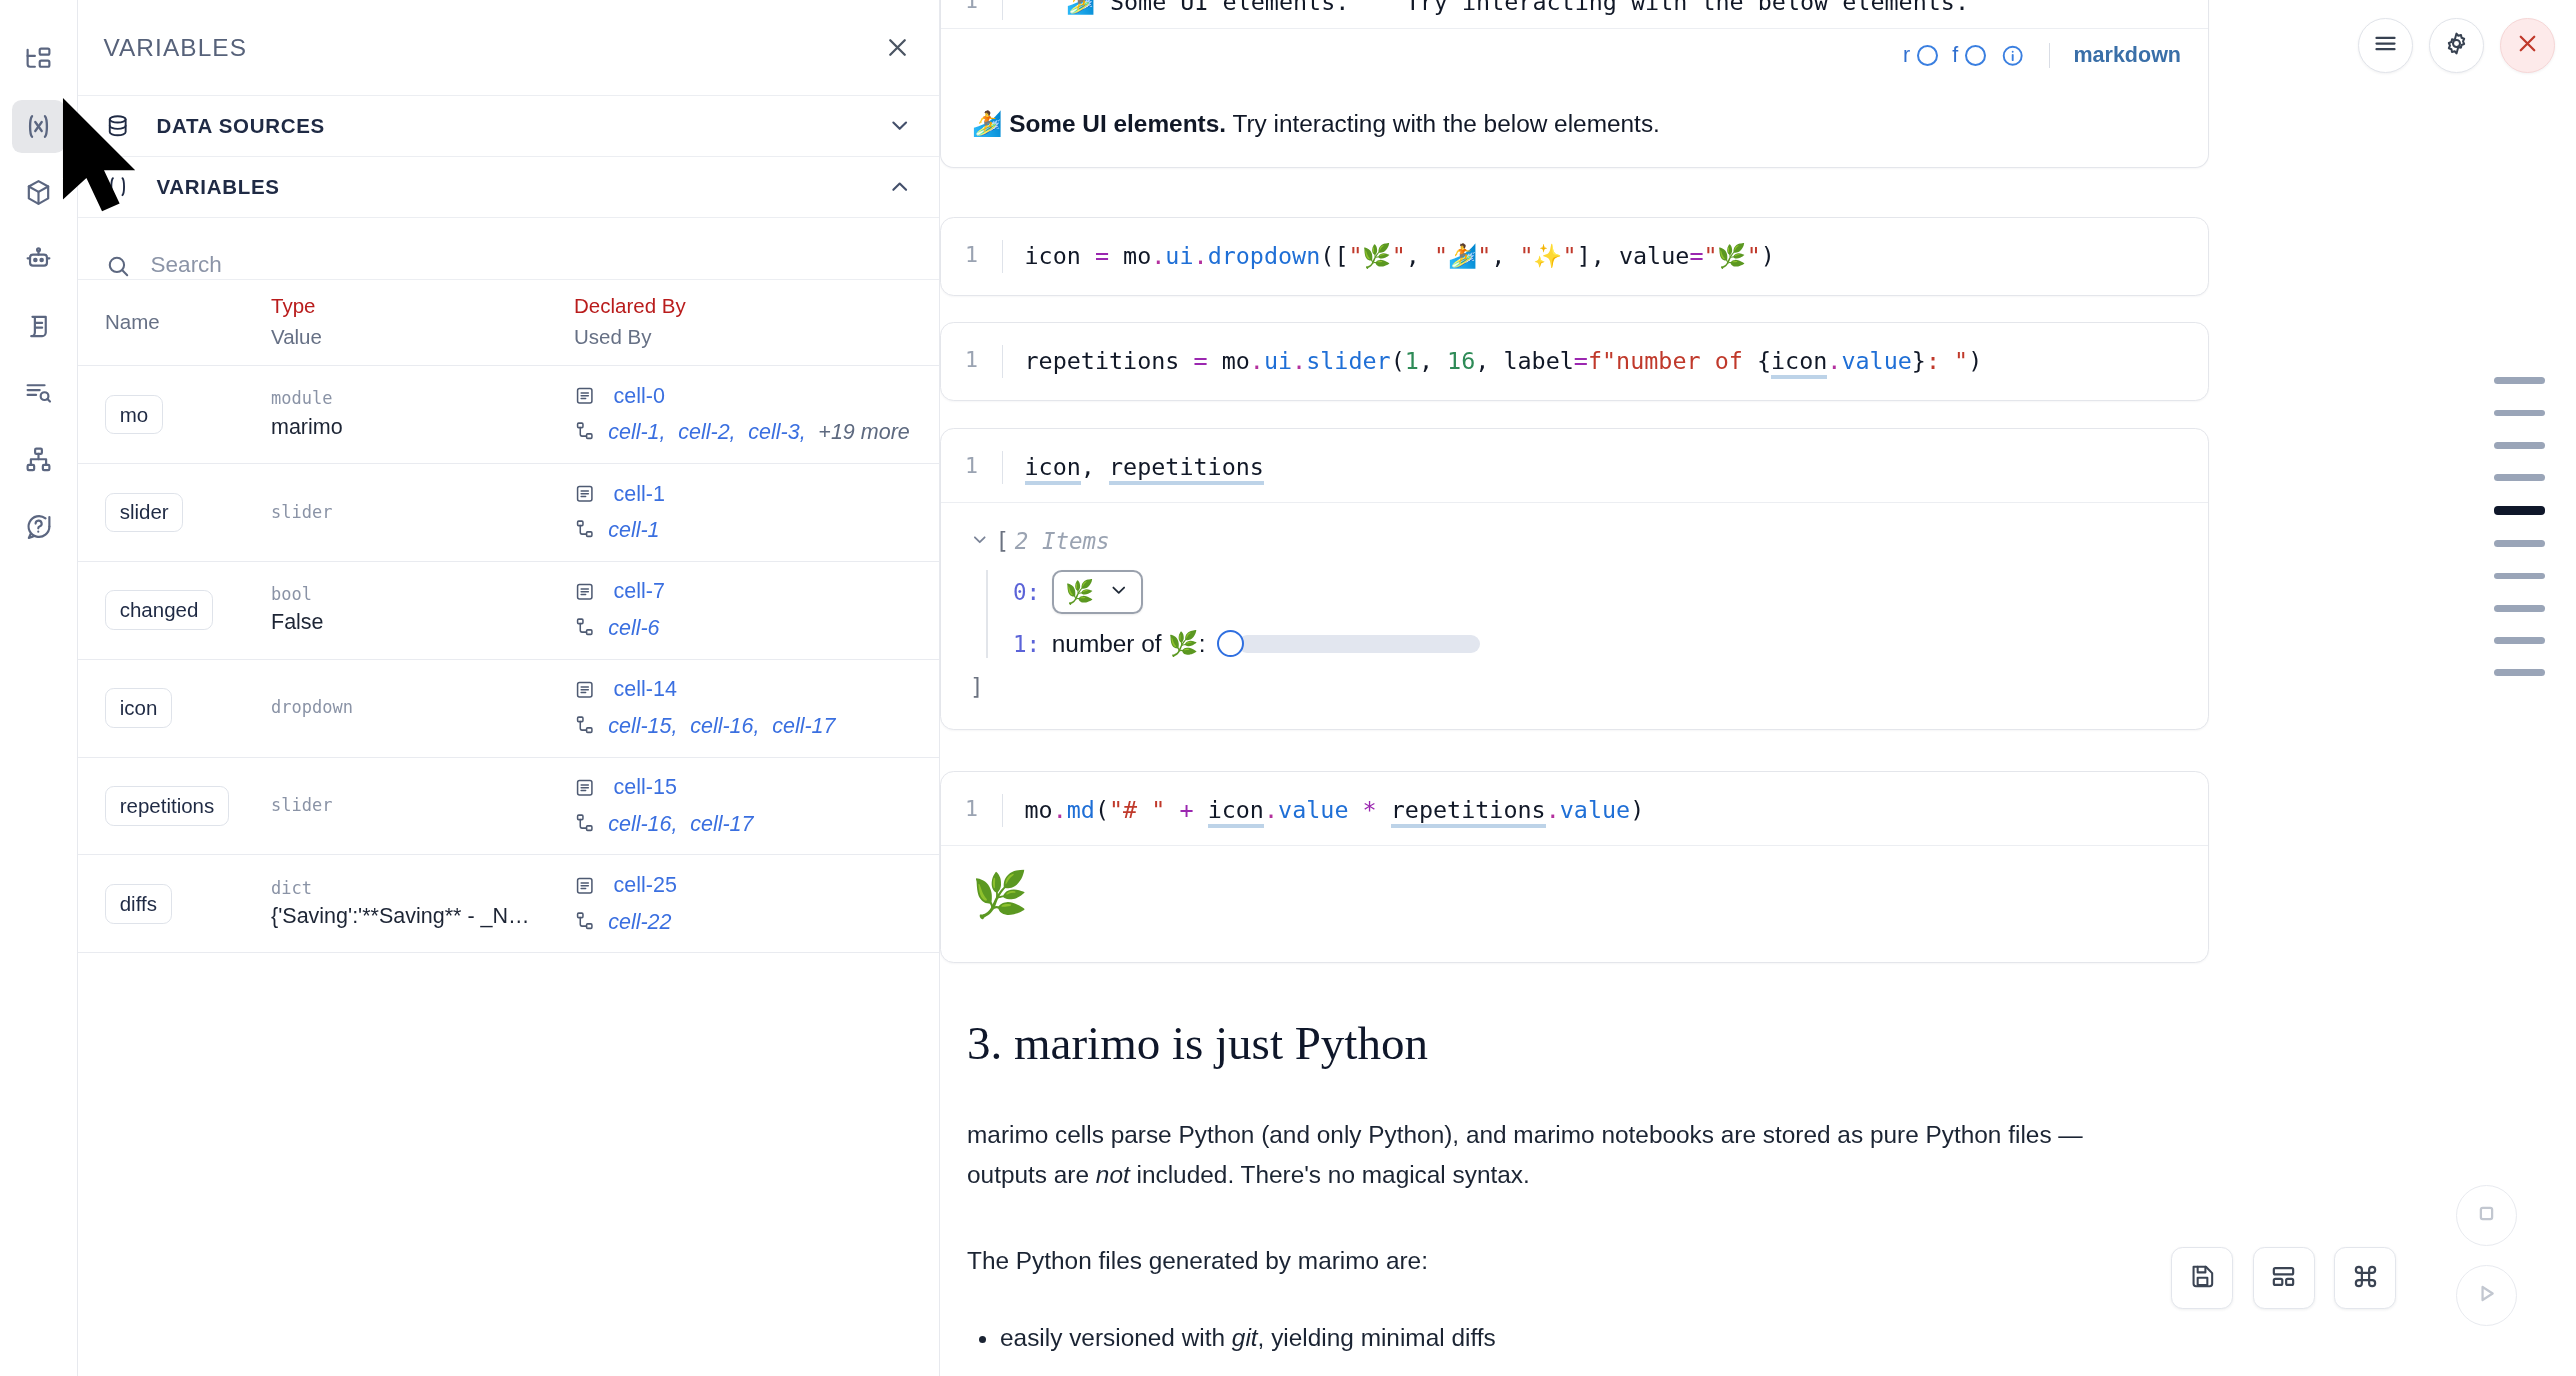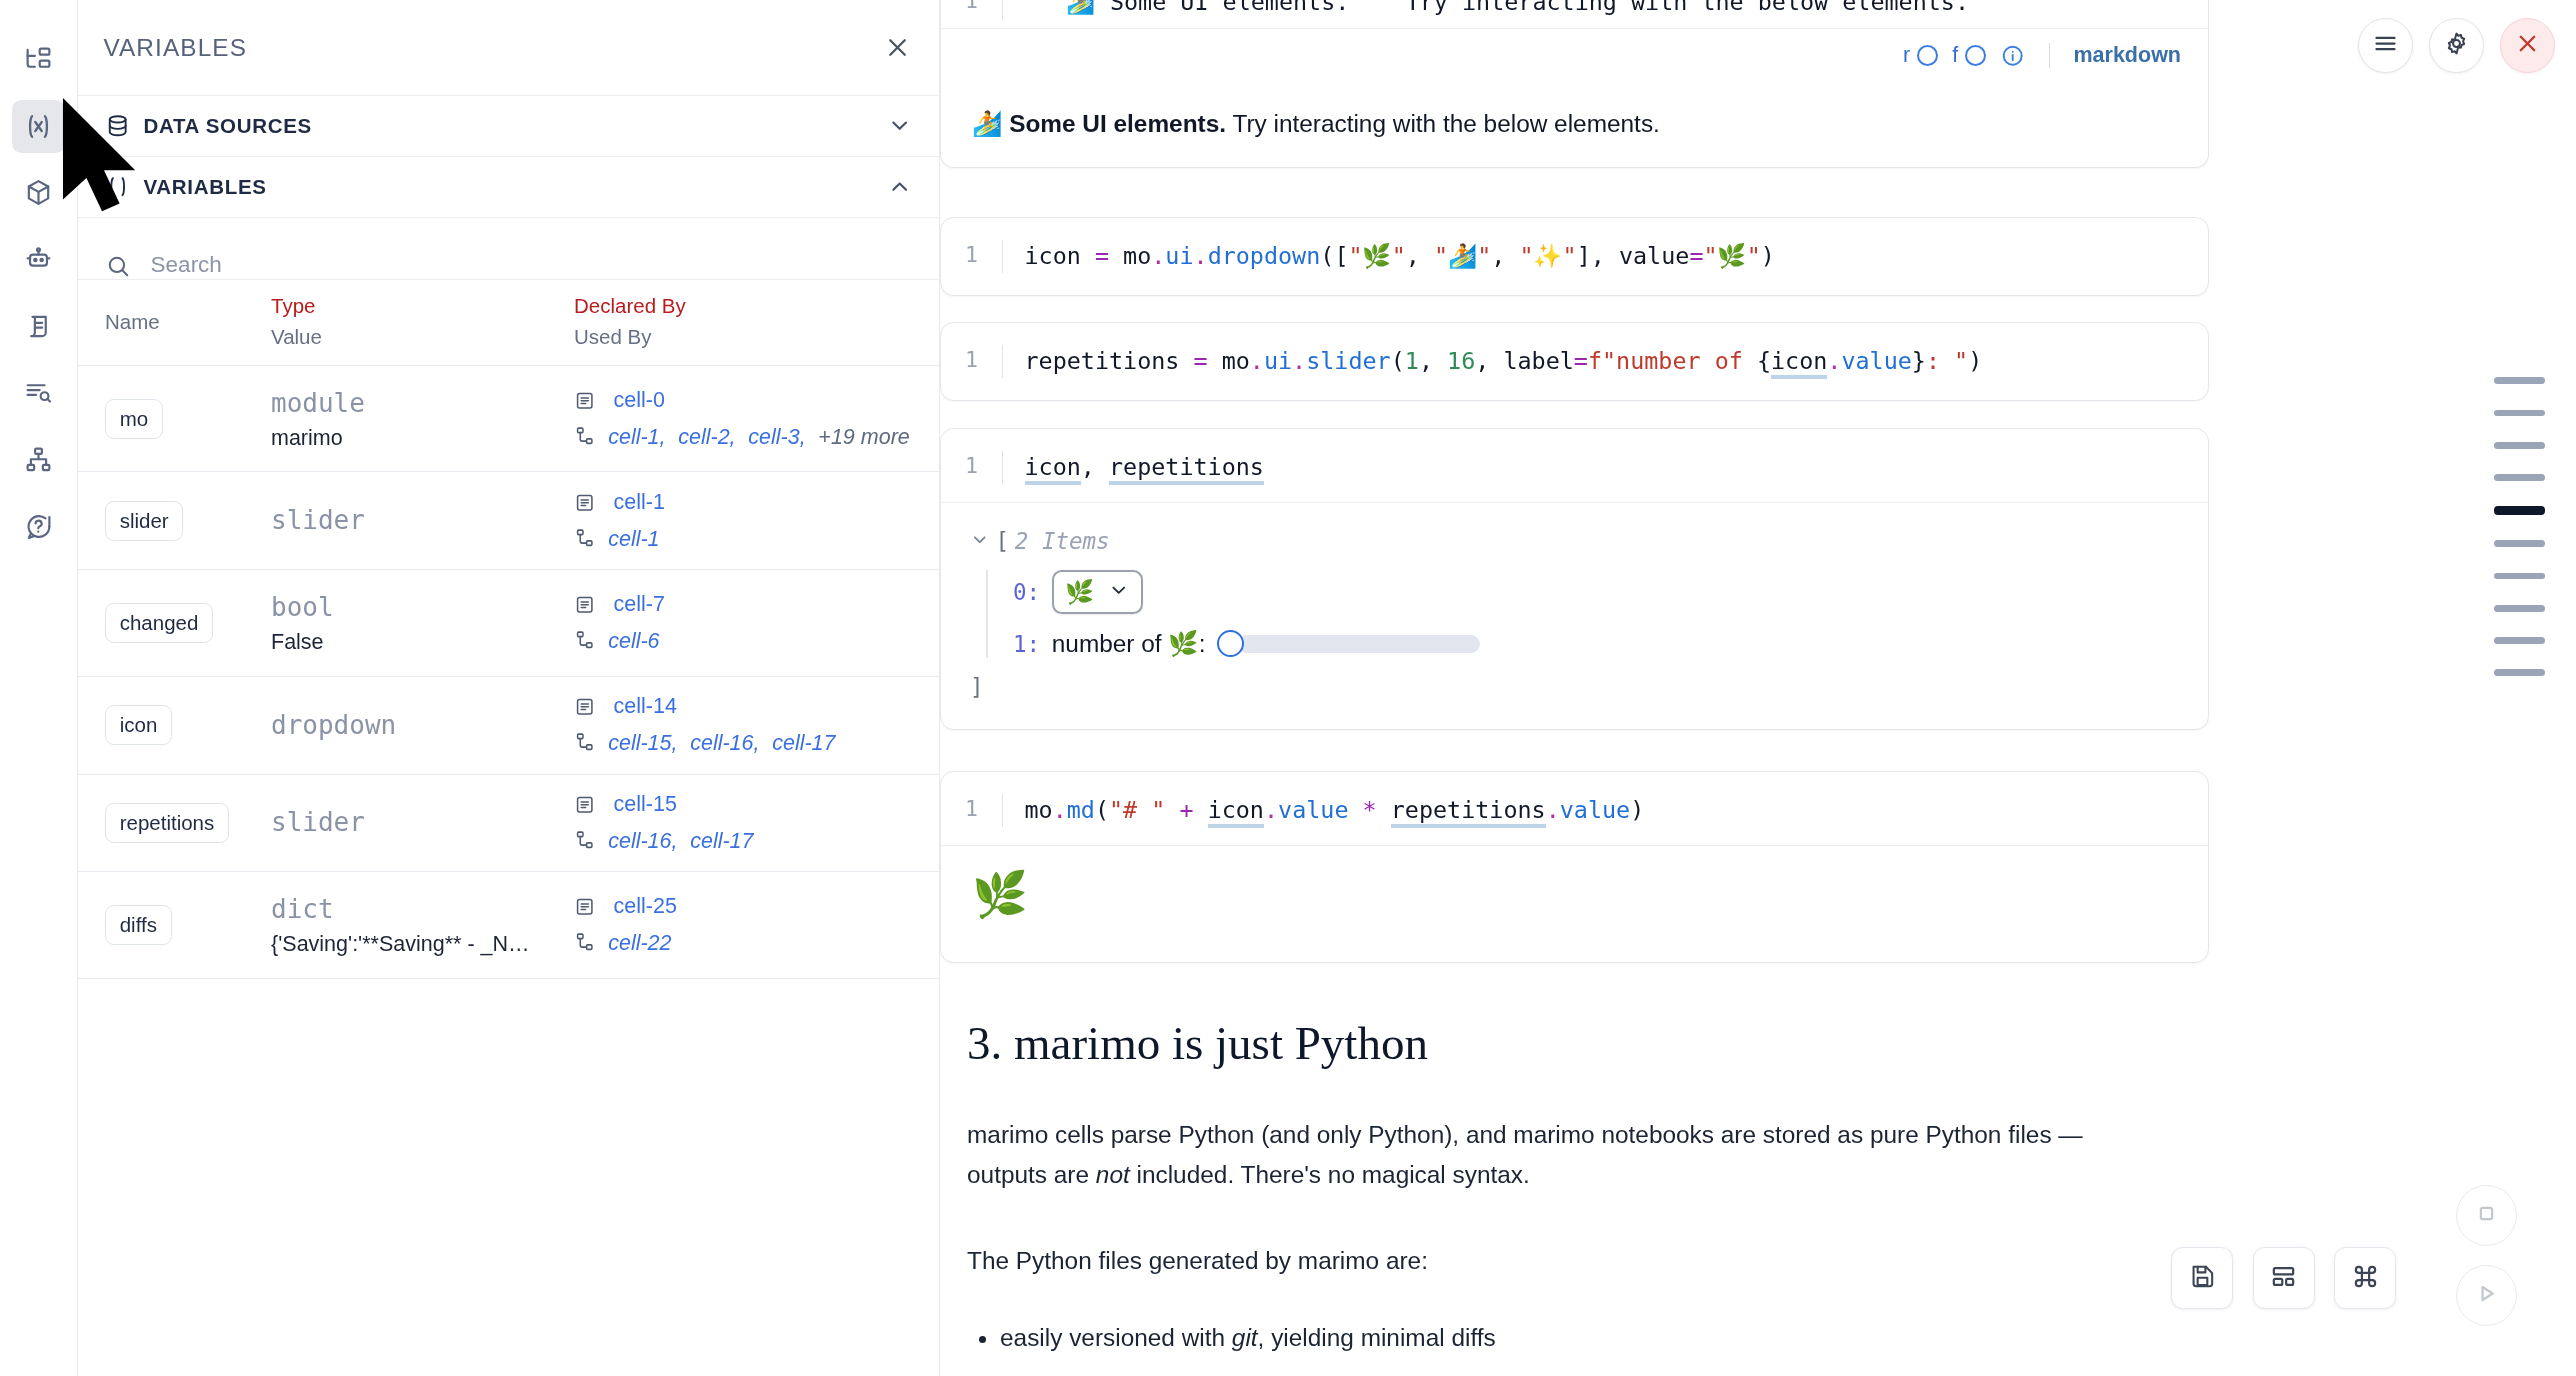--- a/index.html
+++ b/index.html
@@ -40,21 +40,21 @@
     height: 96px; display: flex; align-items: center;
     padding: 0 27px 0 25.4px; justify-content: space-between;
     border-bottom: 1px solid #eceef2;
   }
   .panel-title {
     font-size: 24.4px; letter-spacing: 1.1px; color: #57627a; font-weight: 400;
   }
   .panel-close { color: #4b5563; cursor: pointer; display:flex; }
 
   .section-row {
-    height: 61px; display: flex; align-items: center; gap: 13px;
+    height: 61px; display: flex; align-items: center; gap: 26px;
     padding: 0 27px 0 27px; border-bottom: 1px solid #eceef2;
     cursor: pointer;
   }
   .section-row .sec-label {
     font-size: 20.5px; font-weight: 700; letter-spacing: 0.7px; color: #1f2a44;
     flex: 1;
   }
   .section-row .sec-icon { color: #1f2a44; display: flex; }
   .chev { color: #44506b; display:flex; }
 
@@ -82,21 +82,21 @@
   .hdr-a { font-size: 20.5px; color: #b91c1c; }
   .hdr-b { font-size: 20.5px; color: #667085; }
   .hdr-name { font-size: 20.5px; color: #667085; }
 
   .name-chip {
     display: inline-block; border: 1px solid #dfe3ea; border-radius: 8.8px;
     padding: 6.8px 13.7px; font-size: 20.5px; color: #1f2a44; background: #fff;
     white-space: nowrap;
   }
   .v-type {
-    font-family: "DejaVu Sans Mono", monospace; font-size: 26px; color: #8a93a6;
+    font-family: "DejaVu Sans Mono", monospace; font-size: 17px; color: #8a93a6;
     line-height: 1.5;
   }
   .v-value {
     font-size: 21.5px; color: #1d2535; line-height: 1.45;
     overflow: hidden; text-overflow: ellipsis; white-space: nowrap; max-width: 283px;
   }
   .decl-line { display: flex; align-items: center; gap: 18px; margin-bottom: 11.7px; }
   .used-line { display: flex; gap: 12.7px; flex-wrap: wrap; font-style: italic; }
   .cell-link { color: #3a6fe0; font-size: 21.5px; cursor: pointer; }
   .more { color: #5e6a80; font-size: 21.5px; }

